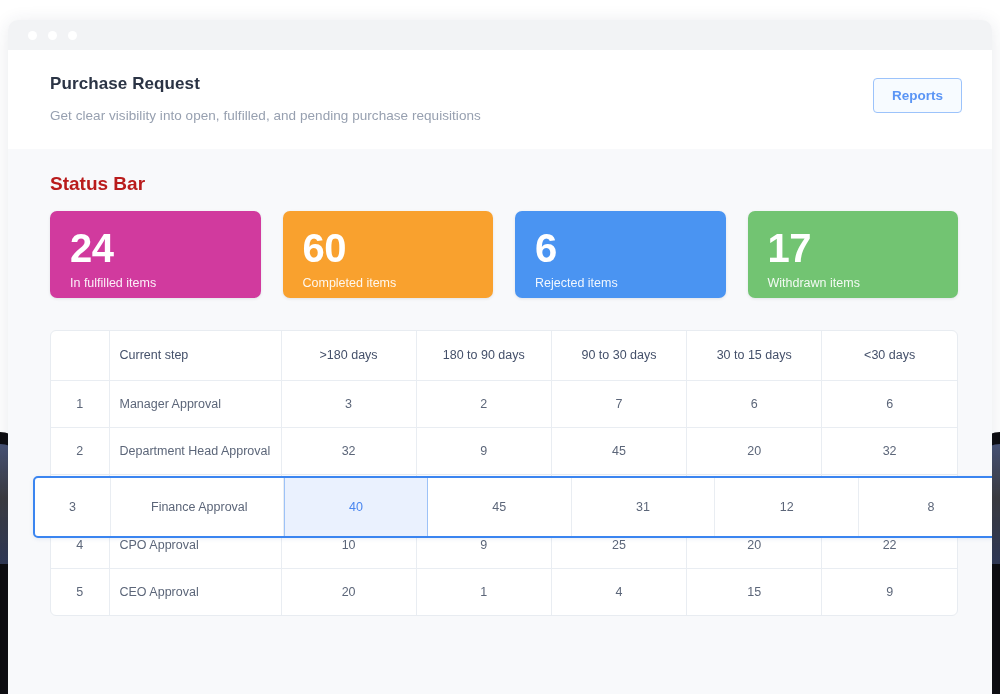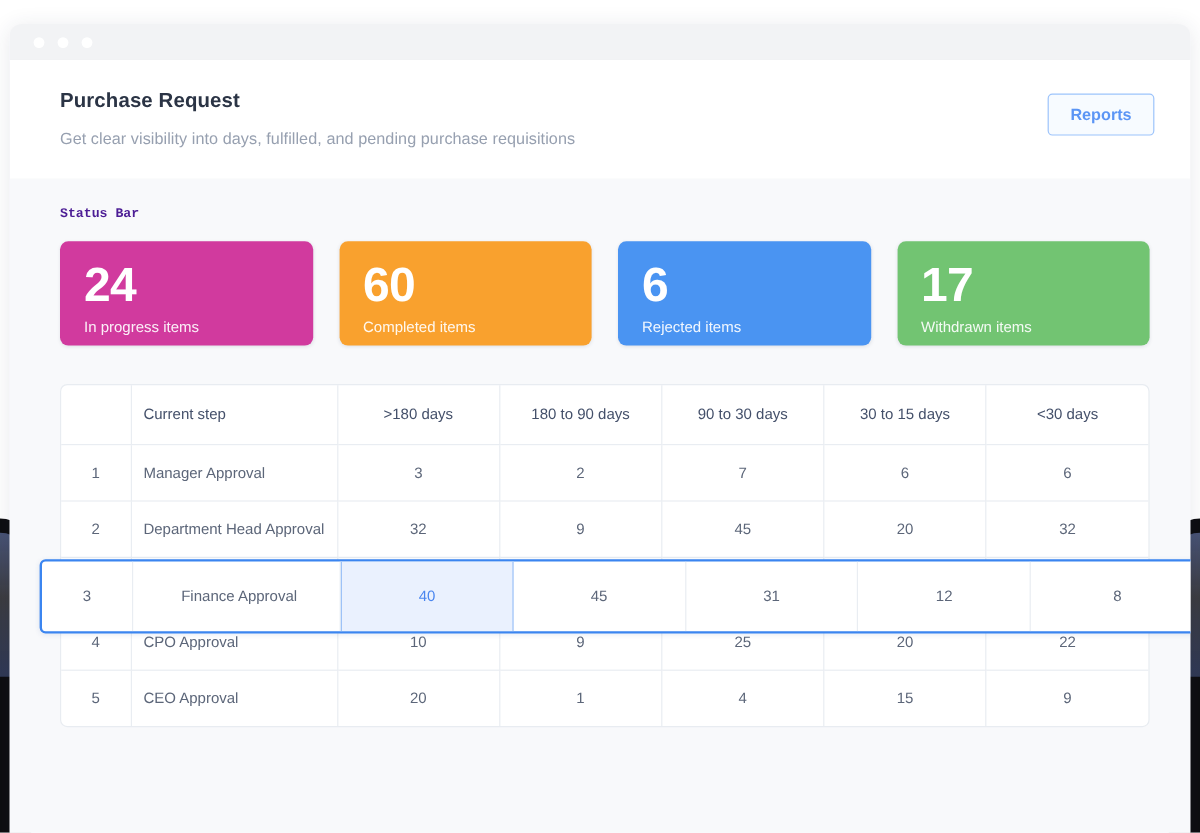--- a/index.html
+++ b/index.html
@@ -115,25 +115,24 @@
 
   
   .body-area {
     background: #f8f9fb;
     padding: 24px 34px 0 42px;
     height: 100%;
     position: relative;
   }
 
   .section-label {
-    font-size: 11px;
+    font-size: 19px;
     font-weight: bold;
-    color: #4c1d95;
+    color: #b91c1c;
     margin-bottom: 16px;
-    font-family: Liberation Mono, monospace;
   }
 
   
   .status-row {
     display: grid;
     grid-template-columns: repeat(4, 1fr);
     gap: 22px;
     margin-bottom: 32px;
   }
   .stat-card {
@@ -232,33 +231,33 @@
 
     <div class="titlebar">
       <span class="dot"></span>
       <span class="dot"></span>
       <span class="dot"></span>
     </div>
 
     <div class="header-card">
       <div>
         <div class="page-title">Purchase Request</div>
-        <div class="page-sub">Get clear visibility into days, fulfilled, and pending purchase requisitions</div>
+        <div class="page-sub">Get clear visibility into open, fulfilled, and pending purchase requisitions</div>
       </div>
       <button class="reports-btn">Reports</button>
     </div>
 
     <div class="body-area">
 
       <div class="section-label">Status Bar</div>
 
       <div class="status-row" id="status-row">
           <div class="stat-card" style="background: rgb(209, 58, 158);">
             <div class="stat-num">24</div>
-            <div class="stat-label">In progress items</div>
+            <div class="stat-label">In fulfilled items</div>
           </div>
           <div class="stat-card" style="background: rgb(249, 161, 46);">
             <div class="stat-num">60</div>
             <div class="stat-label">Completed items</div>
           </div>
           <div class="stat-card" style="background: rgb(74, 148, 242);">
             <div class="stat-num">6</div>
             <div class="stat-label">Rejected items</div>
           </div>
           <div class="stat-card" style="background: rgb(114, 196, 114);">

